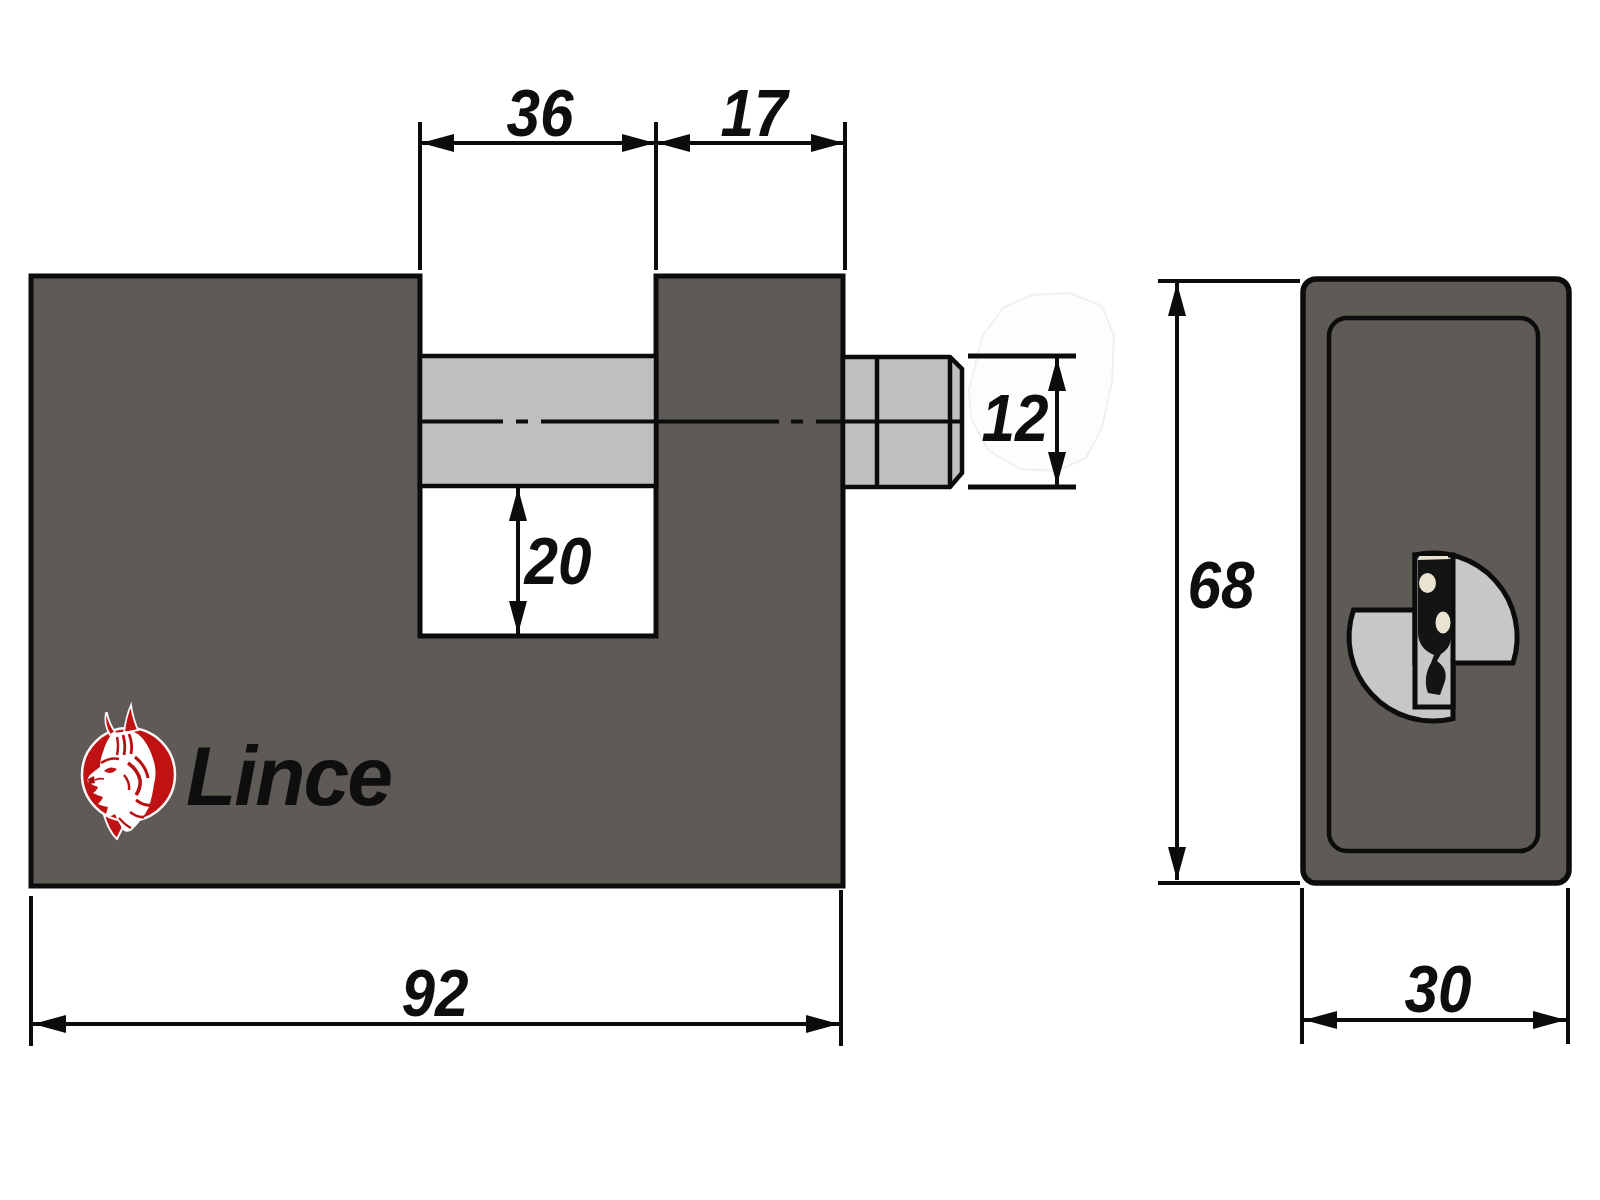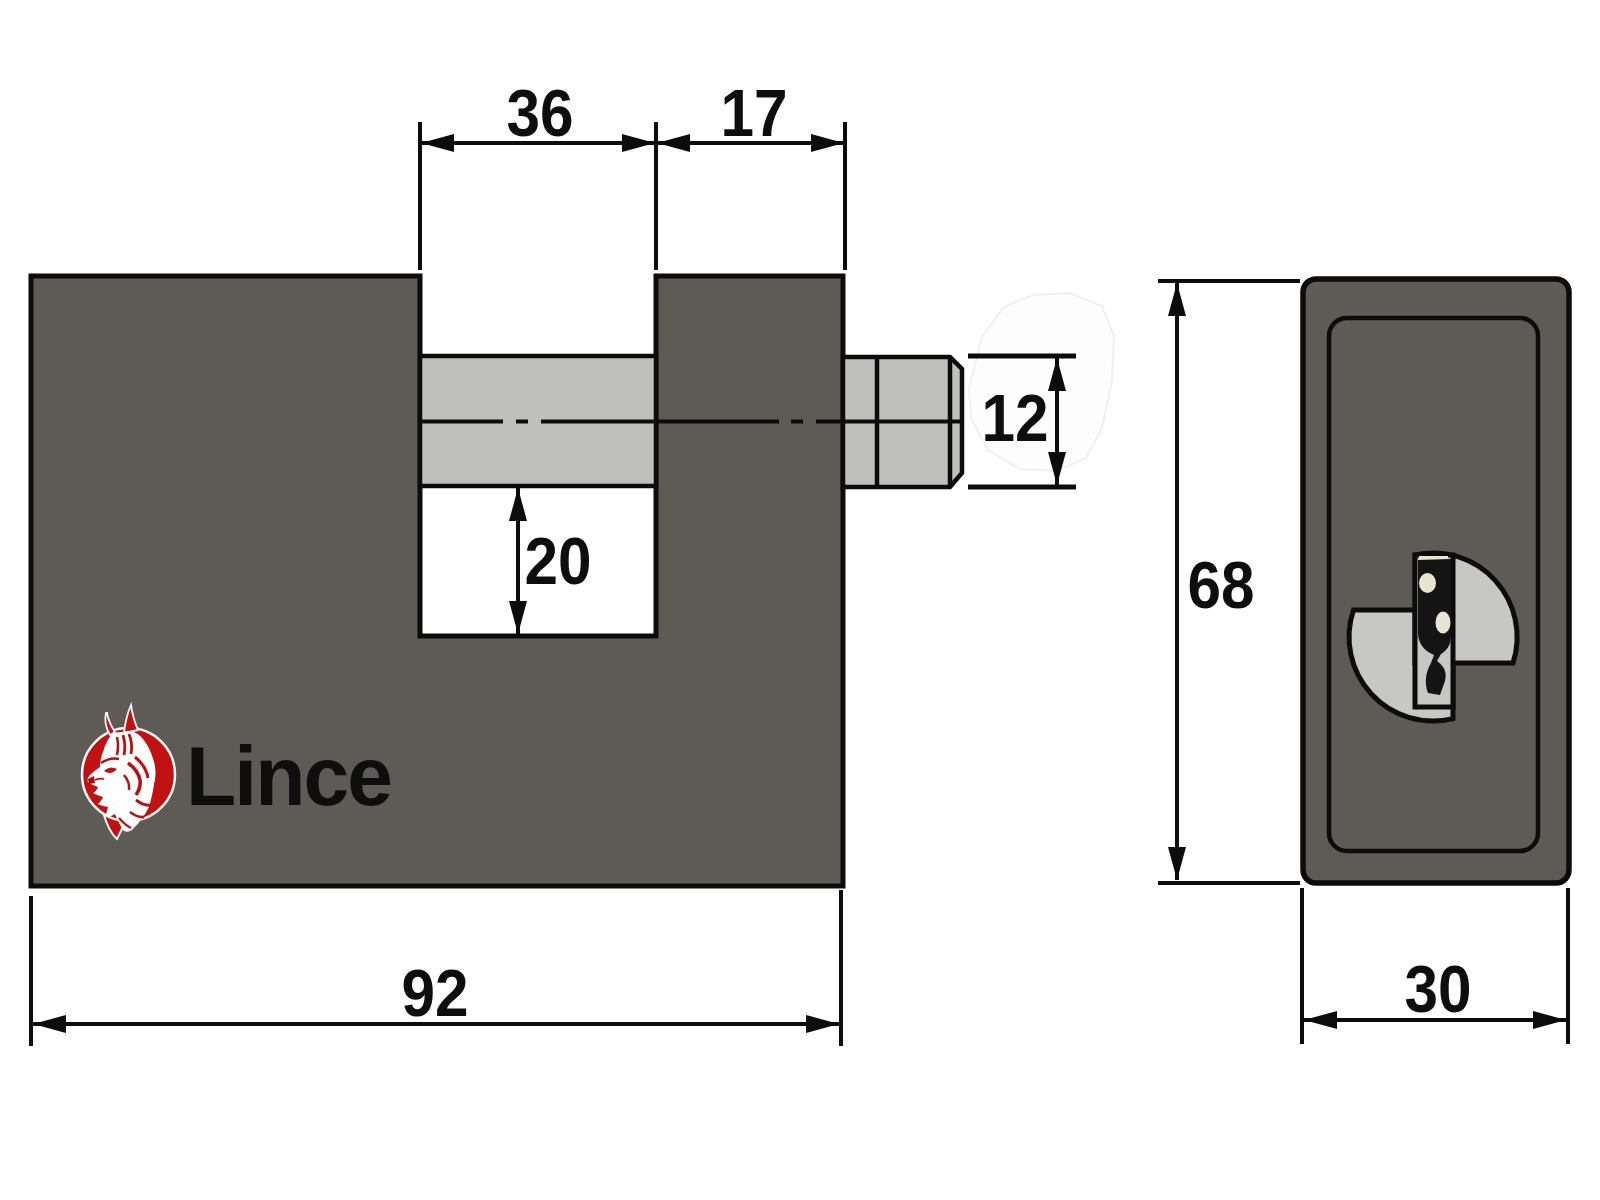--- a/index.html
+++ b/index.html
@@ -1,16 +1,16 @@
 <!DOCTYPE html>
 <html><head>
 <meta charset="utf-8">
 <style>
 html,body{margin:0;padding:0;background:#ffffff;}
-.page{position:relative;width:1600px;height:1200px;background:#ffffff;overflow:hidden;font-family:"Liberation Sans",sans-serif;}
+.page{position:relative;width:1600px;height:1200px;background:#ffffff;overflow:hidden;font-family:"Liberation Sans",sans-serif;font-style:italic;}
 svg{display:block;}
 text{font-family:"Liberation Sans",sans-serif;font-weight:bold;fill:#0e0e0e;}
 </style>
 </head>
 <body>
 <div class="page">
 <svg width="1600" height="1200" viewBox="0 0 1600 1200">
 
 <path d="M969,389 L982,337 L1004,307 L1032,295 L1070,293 L1102,306 L1114,336 L1112,381 L1102,428 L1086,458 L1057,471 L1020,469 L988,450 L971,418 Z" fill="#fdfdfd" stroke="#f0f0f0" stroke-width="2"></path>
 

